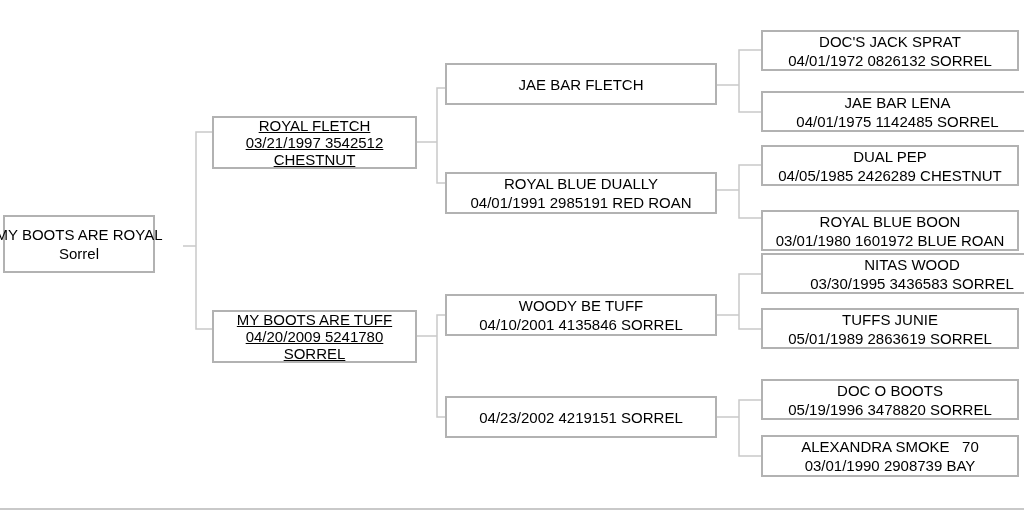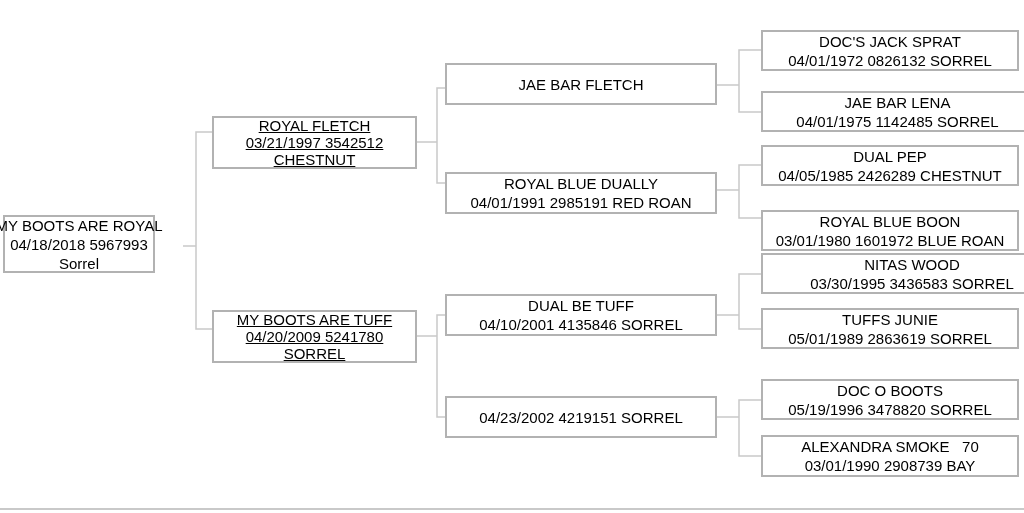--- a/index.html
+++ b/index.html
@@ -59,21 +59,20 @@
     <path d="M417 142 H437 M445 88 H437 V183 H445"></path>
     <path d="M417 336 H437 M445 315 H437 V417 H445"></path>
     <path d="M717 85 H739 M761 50 H739 V112 H761"></path>
     <path d="M717 190 H739 M761 165 H739 V218 H761"></path>
     <path d="M717 315 H739 M761 274 H739 V329 H761"></path>
     <path d="M717 417 H739 M761 400 H739 V456 H761"></path>
   </svg>
 
   <div class="node" style="left:3px;top:215px;width:152px;height:58px">
     <span class="ln">MY BOOTS ARE ROYAL</span>
-    <span class="ln">04/18/2018 5967993</span>
     <span class="ln">Sorrel</span>
   </div>
 
   <div class="node gen2" style="left:212px;top:116px;width:205px;height:53px">
     <span class="ln">ROYAL FLETCH</span>
     <span class="ln">03/21/1997 3542512</span>
     <span class="ln">CHESTNUT</span>
   </div>
 
   <div class="node gen2" style="left:212px;top:310px;width:205px;height:53px">
@@ -85,21 +84,21 @@
   <div class="node" style="left:445px;top:63px;width:272px;height:42px">
     <span class="ln">JAE BAR FLETCH</span>
   </div>
 
   <div class="node" style="left:445px;top:172px;width:272px;height:42px">
     <span class="ln">ROYAL BLUE DUALLY</span>
     <span class="ln">04/01/1991 2985191 RED ROAN</span>
   </div>
 
   <div class="node" style="left:445px;top:294px;width:272px;height:42px">
-    <span class="ln">DUAL BE TUFF</span>
+    <span class="ln">WOODY BE TUFF</span>
     <span class="ln">04/10/2001 4135846 SORREL</span>
   </div>
 
   <div class="node" style="left:445px;top:396px;width:272px;height:42px">
     <span class="ln">04/23/2002 4219151 SORREL</span>
   </div>
 
   <div class="node" style="left:761px;top:30px;width:258px;height:41px">
     <span class="ln">DOC'S JACK SPRAT</span>
     <span class="ln">04/01/1972 0826132 SORREL</span>

